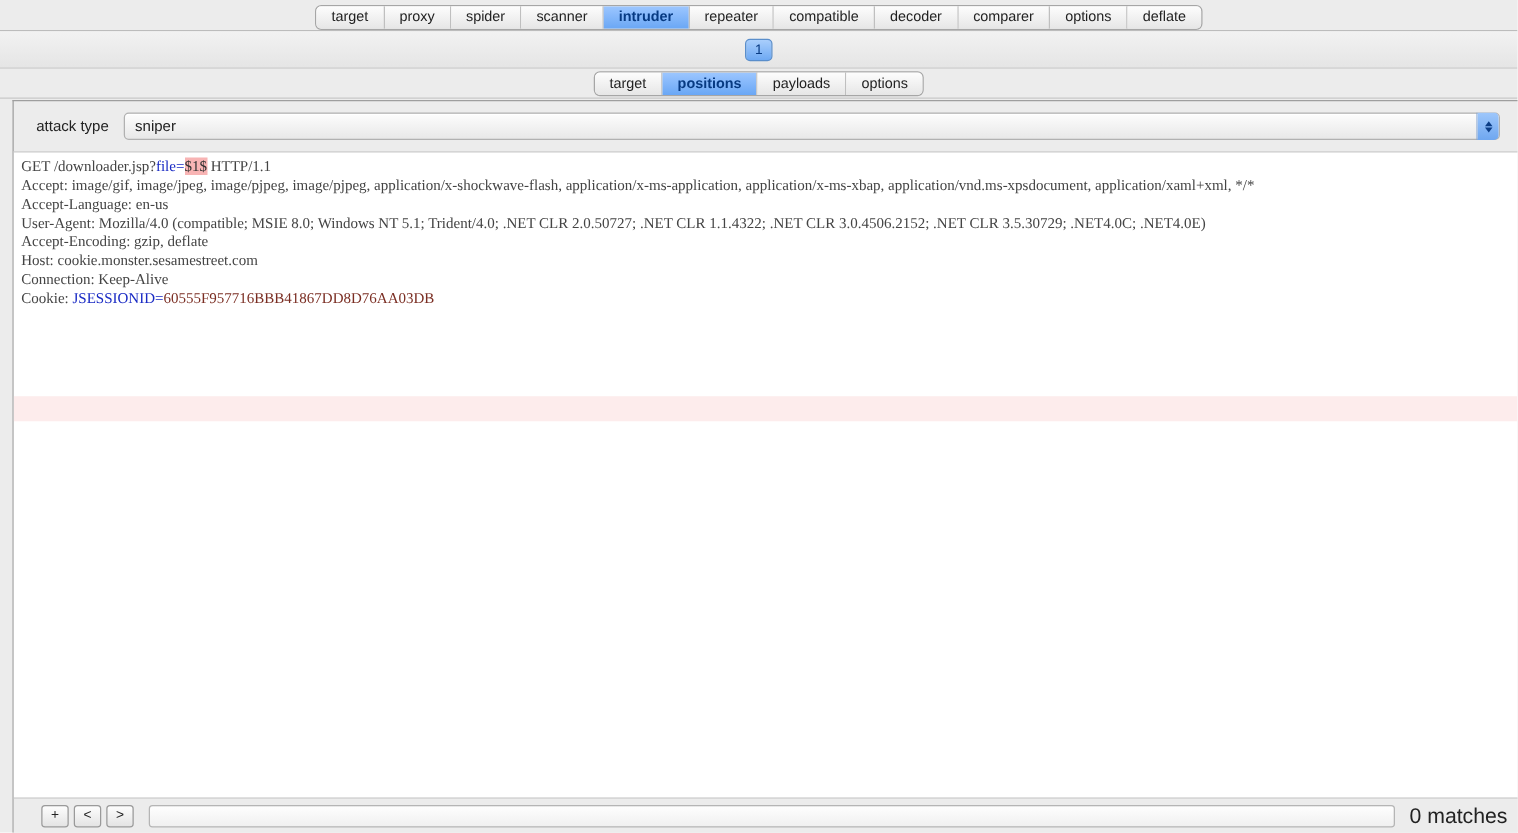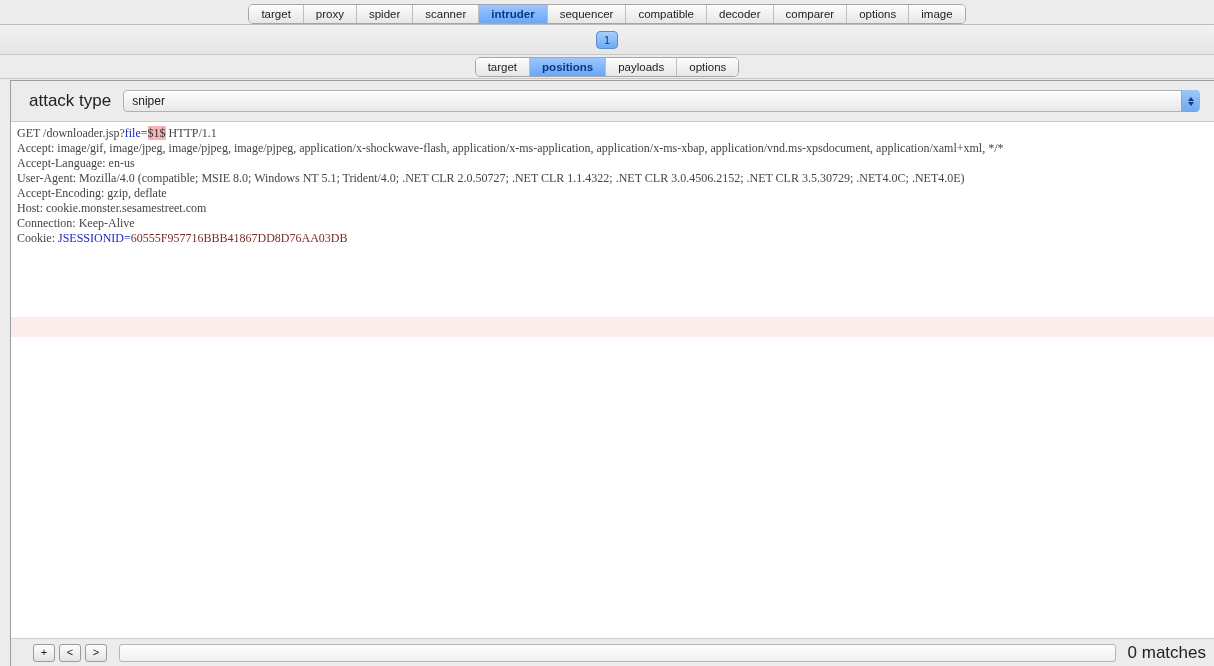--- a/index.html
+++ b/index.html
@@ -7,21 +7,21 @@
   .topbar{background:#ececec;height:25px;display:flex;justify-content:center;align-items:flex-end;border-bottom:1px solid #bcbcbc;padding-bottom:0}
   .tabstrip{display:flex;background:#f7f7f7;border:1px solid #a6a6a6;border-radius:5px 5px 5px 5px;height:20px;overflow:hidden}
   .tabstrip .tab{padding:0 12px;line-height:19px;border-right:1px solid #bfbfbf;cursor:default;background:linear-gradient(#fdfdfd,#e6e6e6);font-size:11.5px}
   .tabstrip .tab:last-child{border-right:0}
   .tabstrip .tab.active{background:linear-gradient(#9cc6ff,#6aa7f5);color:#073a82;font-weight:700}
   .secondbar{background:linear-gradient(#f2f2f2,#e5e5e5);height:30px;border-bottom:1px solid #c7c7c7;display:flex;justify-content:center;align-items:center}
   .numtab{display:inline-flex;height:18px;min-width:22px;align-items:center;justify-content:center;font-size:11px;border:1px solid #5a8ecb;border-radius:4px;background:linear-gradient(#a9cefc,#6ea9f3);color:#083a82;padding:0 6px}
   .thirdbar{background:#ececec;height:24px;border-bottom:1px solid #c7c7c7;display:flex;justify-content:center;align-items:center}
   .content-shell{position:absolute;top:80px;left:10px;right:0;bottom:0;background:#ececec;border:1px solid #9e9e9e;border-right:0;border-bottom:0;display:flex;flex-direction:column}
   .attack-row{display:flex;align-items:center;height:40px;padding:0 14px 0 18px;gap:12px}
-  .attack-row label{font-size:17px;white-space:nowrap}
+  .attack-row label{font-size:12px;white-space:nowrap}
   .select-wrap{flex:1;position:relative;height:22px;border:1px solid #b1b1b1;border-radius:4px;background:linear-gradient(#fdfdfd,#e8e8e8);display:flex;align-items:center;padding:0 24px 0 8px;font-size:12px;box-shadow:inset 0 1px 0 #fff}
   .select-arrow{position:absolute;right:0;top:-1px;bottom:-1px;width:18px;border-left:1px solid #8aa7cf;border-radius:0 4px 4px 0;background:linear-gradient(#9ec7fb,#6fa7f0);display:flex;flex-direction:column;align-items:center;justify-content:center;gap:1px}
   .select-arrow::before{content:"";border-left:3px solid transparent;border-right:3px solid transparent;border-bottom:4px solid #0b3d86}
   .select-arrow::after{content:"";border-left:3px solid transparent;border-right:3px solid transparent;border-top:4px solid #0b3d86}
   .status-row{display:flex;justify-content:space-between;padding:0 10px 2px 18px;font-size:12px}
   .editor{flex:1;margin:0 0 0 0;background:#fff;border-top:1px solid #c9c9c9;font-family:Liberation Serif, serif;font-size:12px;line-height:15px;color:#444;padding:4px 6px;white-space:pre-wrap;word-break:break-all;overflow:hidden;position:relative}
   .param{color:#1829c4}
   .marker{background:#f8b4b4;color:#333}
   .cookieval{color:#7a2d22}
   .pinkband{position:absolute;left:0;right:0;top:195px;height:20px;background:#fdecec}
@@ -34,26 +34,26 @@
 </head>
 <body>
 
 <div class="topbar">
   <div class="tabstrip" id="mainTabs">
       <div class="tab">target</div>
       <div class="tab">proxy</div>
       <div class="tab">spider</div>
       <div class="tab">scanner</div>
       <div class="tab active">intruder</div>
-      <div class="tab">sequencer</div>
+      <div class="tab">repeater</div>
       <div class="tab">compatible</div>
       <div class="tab">decoder</div>
       <div class="tab">comparer</div>
       <div class="tab">options</div>
-      <div class="tab">image</div>
+      <div class="tab">deflate</div>
     </div>
 </div>
 
 <div class="secondbar">
   <div class="numtab">1</div>
 </div>
 
 <div class="thirdbar">
   <div class="tabstrip" id="subTabs">
       <div class="tab">target</div>

